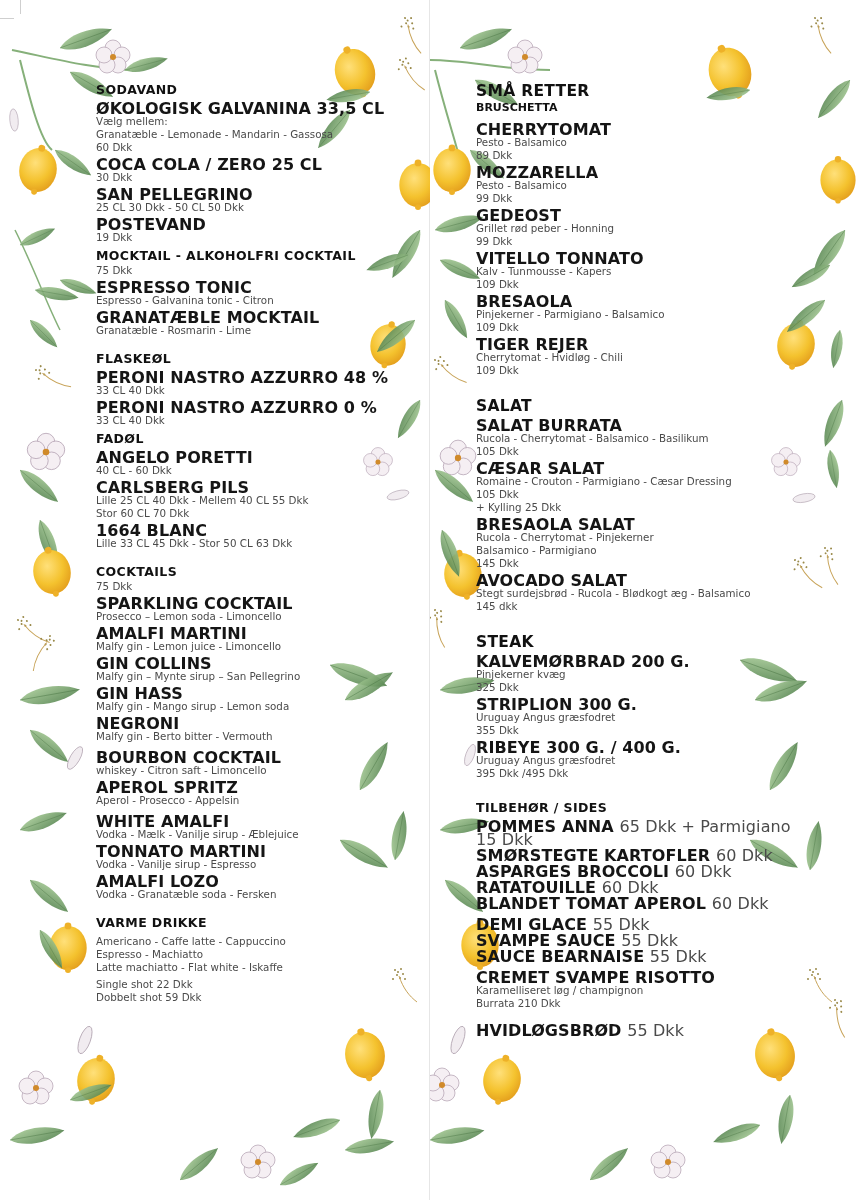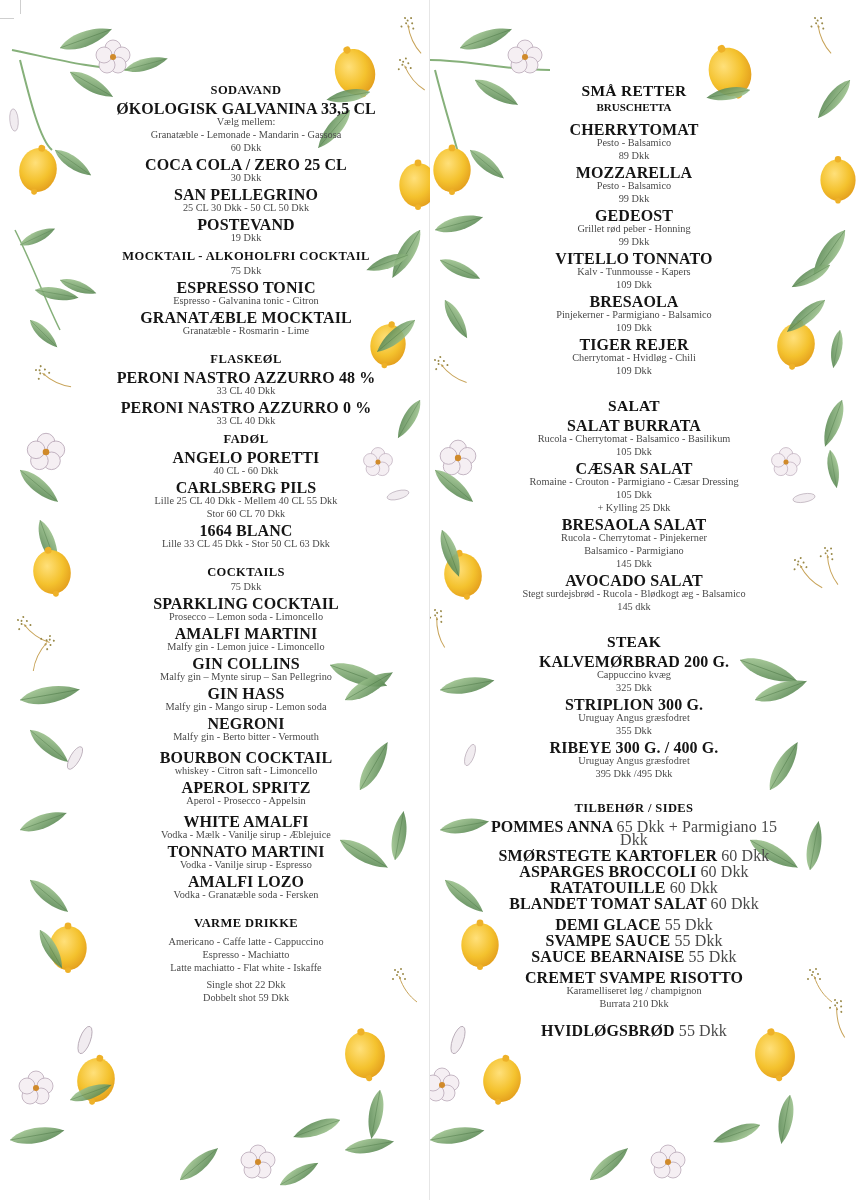--- a/index.html
+++ b/index.html
@@ -3,21 +3,21 @@
 <meta charset="utf-8">
 <style>
   html,body{margin:0;padding:0;background:#ffffff;}
   body{width:860px;height:1200px;position:relative;overflow:hidden;font-family:"DejaVu Sans","Liberation Sans",sans-serif;color:#2a2a2a;}
   .page{position:absolute;top:0;height:1200px;width:430px;background:#fff;overflow:hidden;}
   .page.left{left:0;}
   .page.right{left:430px;}
   .divider{position:absolute;left:429px;top:0;width:1px;height:1200px;background:#e6e6e6;}
   .crop{position:absolute;background:#cfcfcf;}
   .deco{position:absolute;pointer-events:none;}
-  .col{position:absolute;text-align:center;font-family:Liberation Serif, serif;}
+  .col{position:absolute;}
   .col.left{left:96px;width:300px;top:82px;}
   .col.right{left:476px;width:316px;top:82px;}
   .h-sec{font-weight:bold;font-size:12.5px;letter-spacing:0.4px;color:#111;margin:0;line-height:16px;}
   .h-big{font-weight:bold;font-size:15.5px;letter-spacing:0.3px;color:#111;line-height:18px;}
   .h-sub{font-weight:bold;font-size:11px;color:#111;line-height:15px;}
   .i-name{font-weight:bold;font-size:16px;color:#151515;line-height:13px;letter-spacing:0.1px;}
   .i-line{font-size:10.3px;color:#4a4a4a;line-height:13px;}
   .inline-price{font-weight:normal;color:#4a4a4a;}
   .gap4{height:4px;}
   .gap8{height:8px;}
@@ -415,21 +415,21 @@
     <div class="i-name">AVOCADO SALAT</div>
     <div class="i-line">Stegt surdejsbrød - Rucola - Blødkogt æg - Balsamico</div>
     <div class="i-line">145 dkk</div>
   </div>
   <div class="gap20"></div>
 
   <div class="h-big">STEAK</div>
   <div class="gap4"></div>
   <div>
     <div class="i-name">KALVEMØRBRAD 200 G.</div>
-    <div class="i-line">Cappuccino kvæg</div>
+    <div class="i-line">Pinjekerner kvæg</div>
     <div class="i-line">325 Dkk</div>
   </div>
   <div class="gap4"></div>
   <div>
     <div class="i-name">STRIPLION 300 G.</div>
     <div class="i-line">Uruguay Angus græsfodret</div>
     <div class="i-line">355 Dkk</div>
   </div>
   <div class="gap4"></div>
   <div>
@@ -442,21 +442,21 @@
   <div class="h-sec">TILBEHØR / SIDES</div>
   <div class="gap4"></div>
   <div class="i-name"><span>POMMES ANNA</span> <span class="inline-price">65 Dkk + Parmigiano 15 Dkk</span></div>
   <div class="gap4" style="height:3px"></div>
   <div class="i-name"><span>SMØRSTEGTE KARTOFLER</span> <span class="inline-price">60 Dkk</span></div>
   <div class="gap4" style="height:3px"></div>
   <div class="i-name"><span>ASPARGES BROCCOLI</span> <span class="inline-price">60 Dkk</span></div>
   <div class="gap4" style="height:3px"></div>
   <div class="i-name"><span>RATATOUILLE</span> <span class="inline-price">60 Dkk</span></div>
   <div class="gap4" style="height:3px"></div>
-  <div class="i-name"><span>BLANDET TOMAT SALAT</span> <span class="inline-price">60 Dkk</span></div>
+  <div class="i-name"><span>BLANDET TOMAT APEROL</span> <span class="inline-price">60 Dkk</span></div>
   <div class="gap8"></div>
   <div class="i-name"><span>DEMI GLACE</span> <span class="inline-price">55 Dkk</span></div>
   <div class="gap4" style="height:3px"></div>
   <div class="i-name"><span>SVAMPE SAUCE</span> <span class="inline-price">55 Dkk</span></div>
   <div class="gap4" style="height:3px"></div>
   <div class="i-name"><span>SAUCE BEARNAISE</span> <span class="inline-price">55 Dkk</span></div>
   <div class="gap8"></div>
   <div>
     <div class="i-name">CREMET SVAMPE RISOTTO</div>
     <div class="i-line">Karamelliseret løg / champignon</div>

